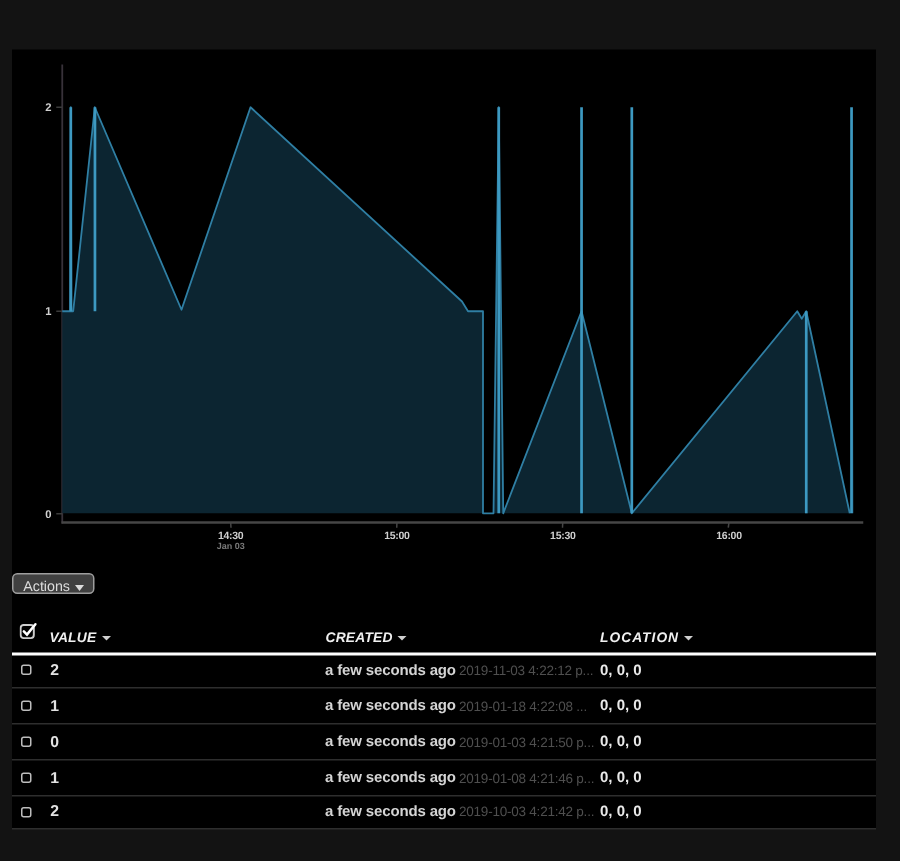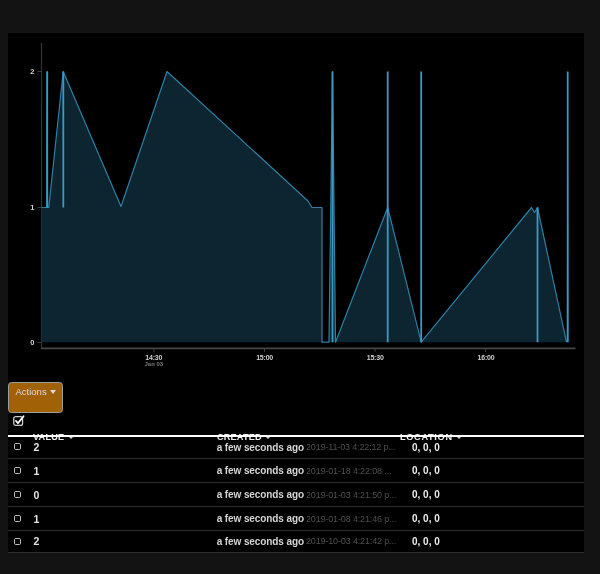--- a/index.html
+++ b/index.html
@@ -1,31 +1,31 @@
 <!DOCTYPE html>
 <html><head>
 <meta charset="utf-8">
 <style>
   html,body{margin:0;padding:0;width:600px;height:574px;background:#131313;overflow:hidden;}
   body{font-family:"Liberation Sans",sans-serif;position:relative;}
   #content{position:absolute;left:8px;top:33px;width:576px;height:519.4px;background:#000;}
   #chartsvg{position:absolute;left:0;top:0;}
-  .btn{position:absolute;left:8px;top:381.5px;width:55px;height:31px;border:1px solid #9e9e9e;border-radius:3.5px;color:#dcdcdc;font-size:9.5px;line-height:18px;padding-left:6.5px;box-sizing:border-box;background:#a16207;white-space:nowrap;}
+  .btn{position:absolute;left:8px;top:381.5px;width:55px;height:14px;border:1px solid #9e9e9e;border-radius:3.5px;color:#dcdcdc;font-size:9.5px;line-height:18px;padding-left:6.5px;box-sizing:border-box;background:#404040;white-space:nowrap;}
   .btn .car{position:absolute;right:6px;top:7.5px;width:0;height:0;border-left:3.5px solid transparent;border-right:3.5px solid transparent;border-top:4px solid #dcdcdc;}
   .hdr{position:absolute;left:0;top:0;width:600px;height:0;color:#f0f0f0;font-size:9.2px;font-weight:700;letter-spacing:.15px;}
-  .hdr span.lbl{position:absolute;top:432px;white-space:nowrap;}
+  .hdr span.lbl{position:absolute;top:420px;white-space:nowrap;font-style:italic;}
   .scar{display:inline-block;width:0;height:0;border-left:3.2px solid transparent;border-right:3.2px solid transparent;border-top:3.8px solid #cfcfcf;margin-left:3.5px;vertical-align:middle;margin-bottom:1px;}
   .whiteline{position:absolute;left:8px;top:434.8px;width:576px;height:1.8px;background:#fff;}
   .row{position:absolute;left:0;width:600px;}
   .row .sep{position:absolute;left:8px;bottom:0;width:576px;height:1px;background:#2e2e2e;}
   .cb{position:absolute;left:14px;width:4.9px;height:4.9px;border:1.25px solid #bdbdbd;border-radius:1.8px;background:transparent;}
   .val{position:absolute;left:33.5px;color:#e2e2e2;font-size:10.5px;font-weight:600;}
   .ago{position:absolute;left:216.7px;color:#d4d4d4;font-size:10px;font-weight:700;letter-spacing:-0.1px;}
   .ts{position:absolute;left:306px;color:#4f4f4f;font-size:9px;letter-spacing:-0.15px;}
-  .loc{position:absolute;left:400px;color:#eaeaea;font-size:10px;font-weight:700;margin-left:12px;}
+  .loc{position:absolute;left:400px;color:#eaeaea;font-size:10px;font-weight:700;}
 </style>
 </head>
 <body>
 <div id="content"></div>
 <svg id="chartsvg" width="600" height="574" xmlns="http://www.w3.org/2000/svg">
 
   <line x1="41.5" y1="43" x2="41.5" y2="349" stroke="#38323a" stroke-width="1.2"></line>
   <line x1="41" y1="348.3" x2="575.5" y2="348.3" stroke="#464646" stroke-width="1.7"></line>
 
   <line x1="37.5" y1="71.5" x2="41.5" y2="71.5" stroke="#3a3a3a" stroke-width="1"></line>

